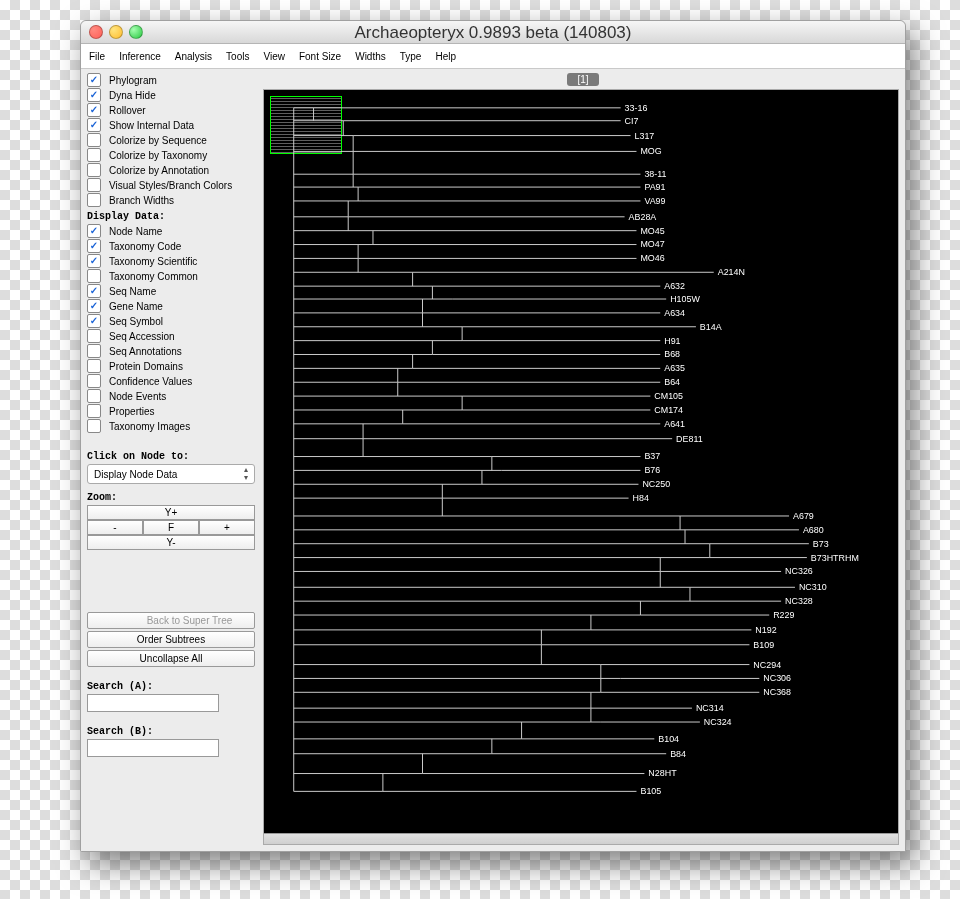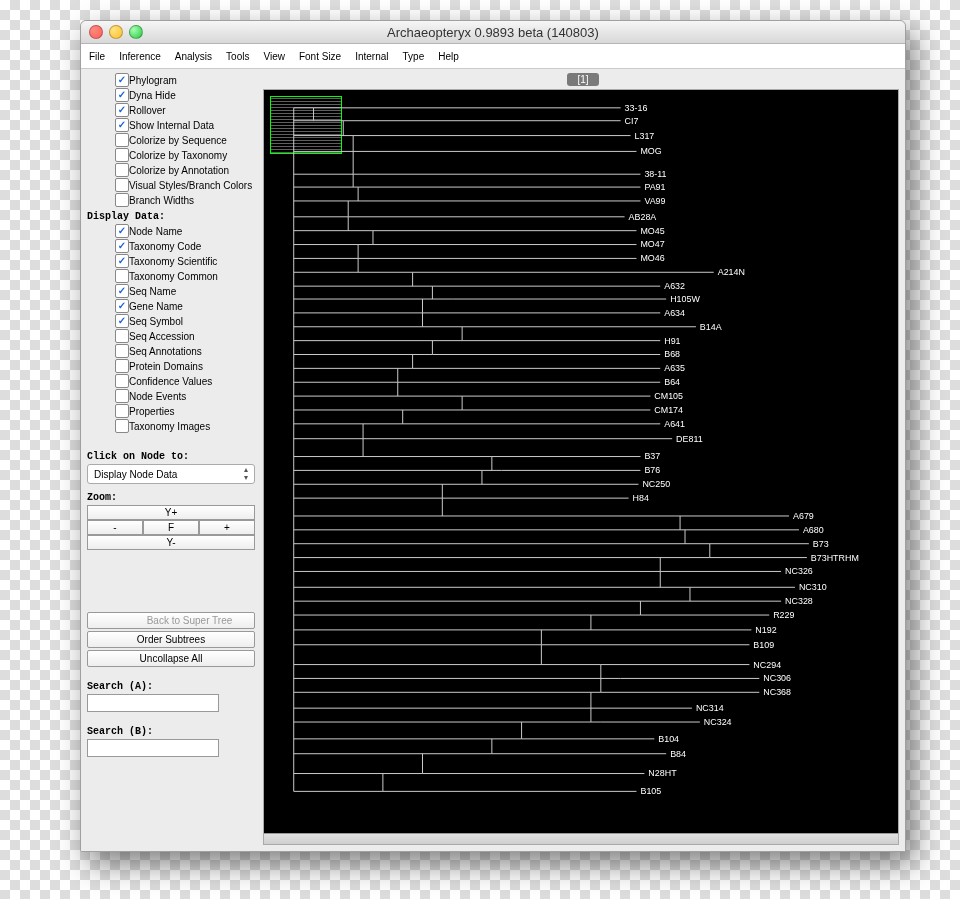--- a/index.html
+++ b/index.html
@@ -24,23 +24,23 @@
     display: flex;
     flex-direction: column;
   }
   .titlebar {
     height: 22px;
     background: linear-gradient(#f6f6f6, #d8d8d8);
     border-bottom: 1px solid #b5b5b5;
     border-radius: 6px 6px 0 0;
     position: relative;
     display: flex;
-    align-items: center;
+    align-items: flex-end;
     justify-content: center;
-    font-size: 13px;
+    font-size: 17px;
     color: #333;
   }
   .traffic {
     position: absolute;
     left: 8px;
     top: 4px;
     display: flex;
     gap: 6px;
   }
   .traffic span {
@@ -71,24 +71,23 @@
     width: 168px;
     background: #ececec;
     padding: 4px 6px;
     overflow: hidden;
     font-size: 10px;
     color: #000;
   }
   .chk-row {
     display: flex;
     align-items: center;
-    gap: 0;
+    gap: 8px;
     line-height: 13px;
     margin-bottom: 1px;
-    margin-left: 28px;
   }
   .chk {
     width: 12px; height: 12px;
     border: 1px solid #888;
     border-radius: 2px;
     background: #fff;
     display: inline-flex;
     align-items: center;
     justify-content: center;
     font-size: 10px;
@@ -199,21 +198,21 @@
     <span>Archaeopteryx 0.9893 beta (140803)</span>
   </div>
 
   <div class="menubar">
     <span>File</span>
     <span>Inference</span>
     <span>Analysis</span>
     <span>Tools</span>
     <span>View</span>
     <span>Font Size</span>
-    <span>Internal</span>
+    <span>Widths</span>
     <span>Type</span>
     <span>Help</span>
   </div>
 
   <div class="body">
     <div class="sidebar">
       <div id="view-opts">
           <div class="chk-row">
             <span class="chk checked"></span>
             <span>Phylogram</span>

